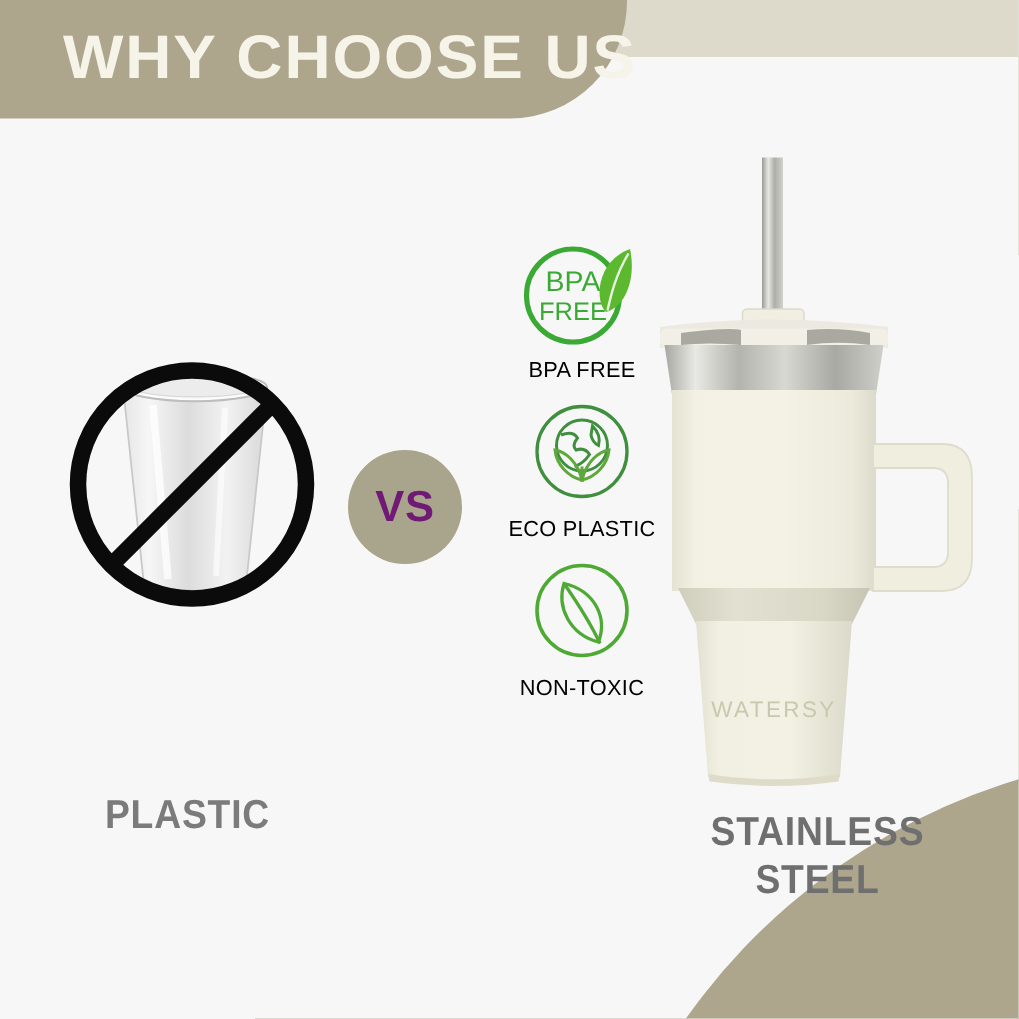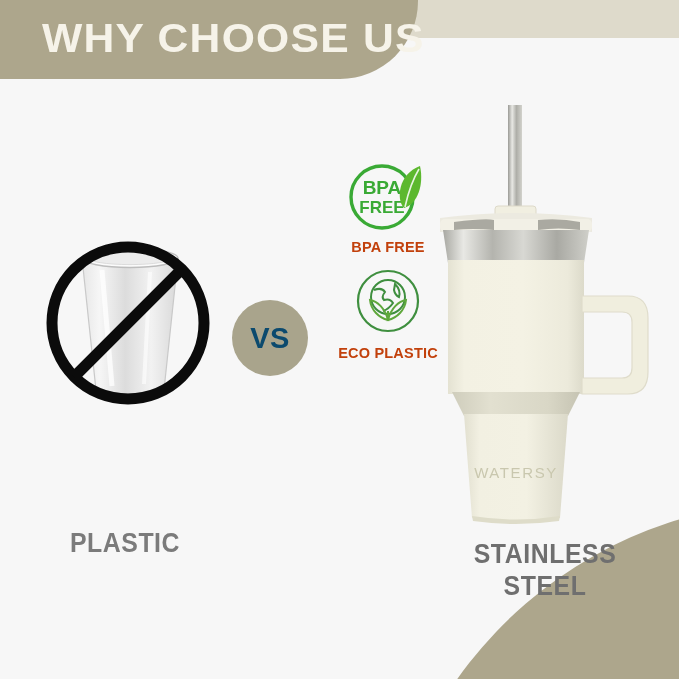--- a/index.html
+++ b/index.html
@@ -44,31 +44,31 @@
   .cup-wrap{position:absolute;left:78px;top:248px;width:104px;height:152px;}
   .lbl-plastic{
     position:absolute;left:0;top:528px;width:250px;text-align:center;
     font-size:27px;font-weight:bold;color:#7b7b7b;letter-spacing:.6px;
     transform:scaleX(.92);transform-origin:center top;
   }
 
   
   .vs{
     position:absolute;left:232px;top:300px;width:76px;height:76px;border-radius:50%;
-    background:#a9a48c;color:#0c4a6e;
+    background:#a9a48c;color:#701a75;
     font-size:29px;font-weight:bold;letter-spacing:.5px;
     display:flex;align-items:center;justify-content:center;
   }
 
   
-  .badges{position:absolute;left:318px;top:158px;width:140px;font-weight:bold;}
+  .badges{position:absolute;left:318px;top:158px;width:140px;}
   .badge{width:140px;margin-bottom:9px;}
   .badge .art{height:78px;display:flex;align-items:center;justify-content:center;}
   .badge .cap{
-    text-align:center;font-size:14.5px;color:#c2410c;letter-spacing:.2px;
+    text-align:center;font-size:14.5px;color:#000000;letter-spacing:.2px;
     margin-top:3px;white-space:nowrap;
   }
 
   
   .tumbler{position:absolute;left:432px;top:100px;width:239px;height:430px;}
   .lbl-steel{
     position:absolute;left:420px;top:538px;width:250px;text-align:center;
     font-size:27px;line-height:32px;font-weight:bold;color:#6f6f6f;letter-spacing:.6px;
     transform:scaleX(.92);transform-origin:center top;
   }
@@ -136,20 +136,30 @@
           <path d="M25 26 Q33 23 36 28 Q32 33 35 36 Q41 34 44 39 Q40 45 34 47" fill="none" stroke="#3f8f3f" stroke-width="2"></path>
           <path d="M46 20 Q52 26 50 33 Q46 31 45 26 Z" fill="none" stroke="#3f8f3f" stroke-width="2"></path>
           <path d="M39 56 C30 54 22 46 21 36 C28 37 36 44 39 56 Z" fill="none" stroke="#5fa83c" stroke-width="2"></path>
           <path d="M39 56 C48 54 56 46 57 36 C50 37 42 44 39 56 Z" fill="none" stroke="#5fa83c" stroke-width="2"></path>
           <line x1="39" y1="56" x2="39" y2="47" stroke="#5fa83c" stroke-width="2"></line>
         </svg>
       </div>
       <div class="cap">ECO PLASTIC</div>
     </div>
 
+    <div class="badge">
+      <div class="art">
+        <svg width="78" height="78" viewBox="0 0 78 78">
+          <circle cx="39" cy="37" r="30" fill="none" stroke="#4faa35" stroke-width="2.4"></circle>
+          <path d="M27 19 C48 24 56 42 50 58 C31 53 22 35 27 19 Z" fill="none" stroke="#4faa35" stroke-width="2.2"></path>
+          <path d="M27 19 C36 32 45 46 51 59" fill="none" stroke="#4faa35" stroke-width="2.2"></path>
+        </svg>
+      </div>
+      <div class="cap">NON-TOXIC</div>
+    </div>
   </div>
 
   <div class="tumbler">
     <svg width="239" height="430" viewBox="0 0 239 430">
       <defs>
         <linearGradient id="bodyg" x1="0" y1="0" x2="1" y2="0">
           <stop offset="0" stop-color="#e4e2d2"></stop>
           <stop offset="0.12" stop-color="#f3f1e3"></stop>
           <stop offset="0.55" stop-color="#f4f2e4"></stop>
           <stop offset="0.88" stop-color="#eceadb"></stop>

